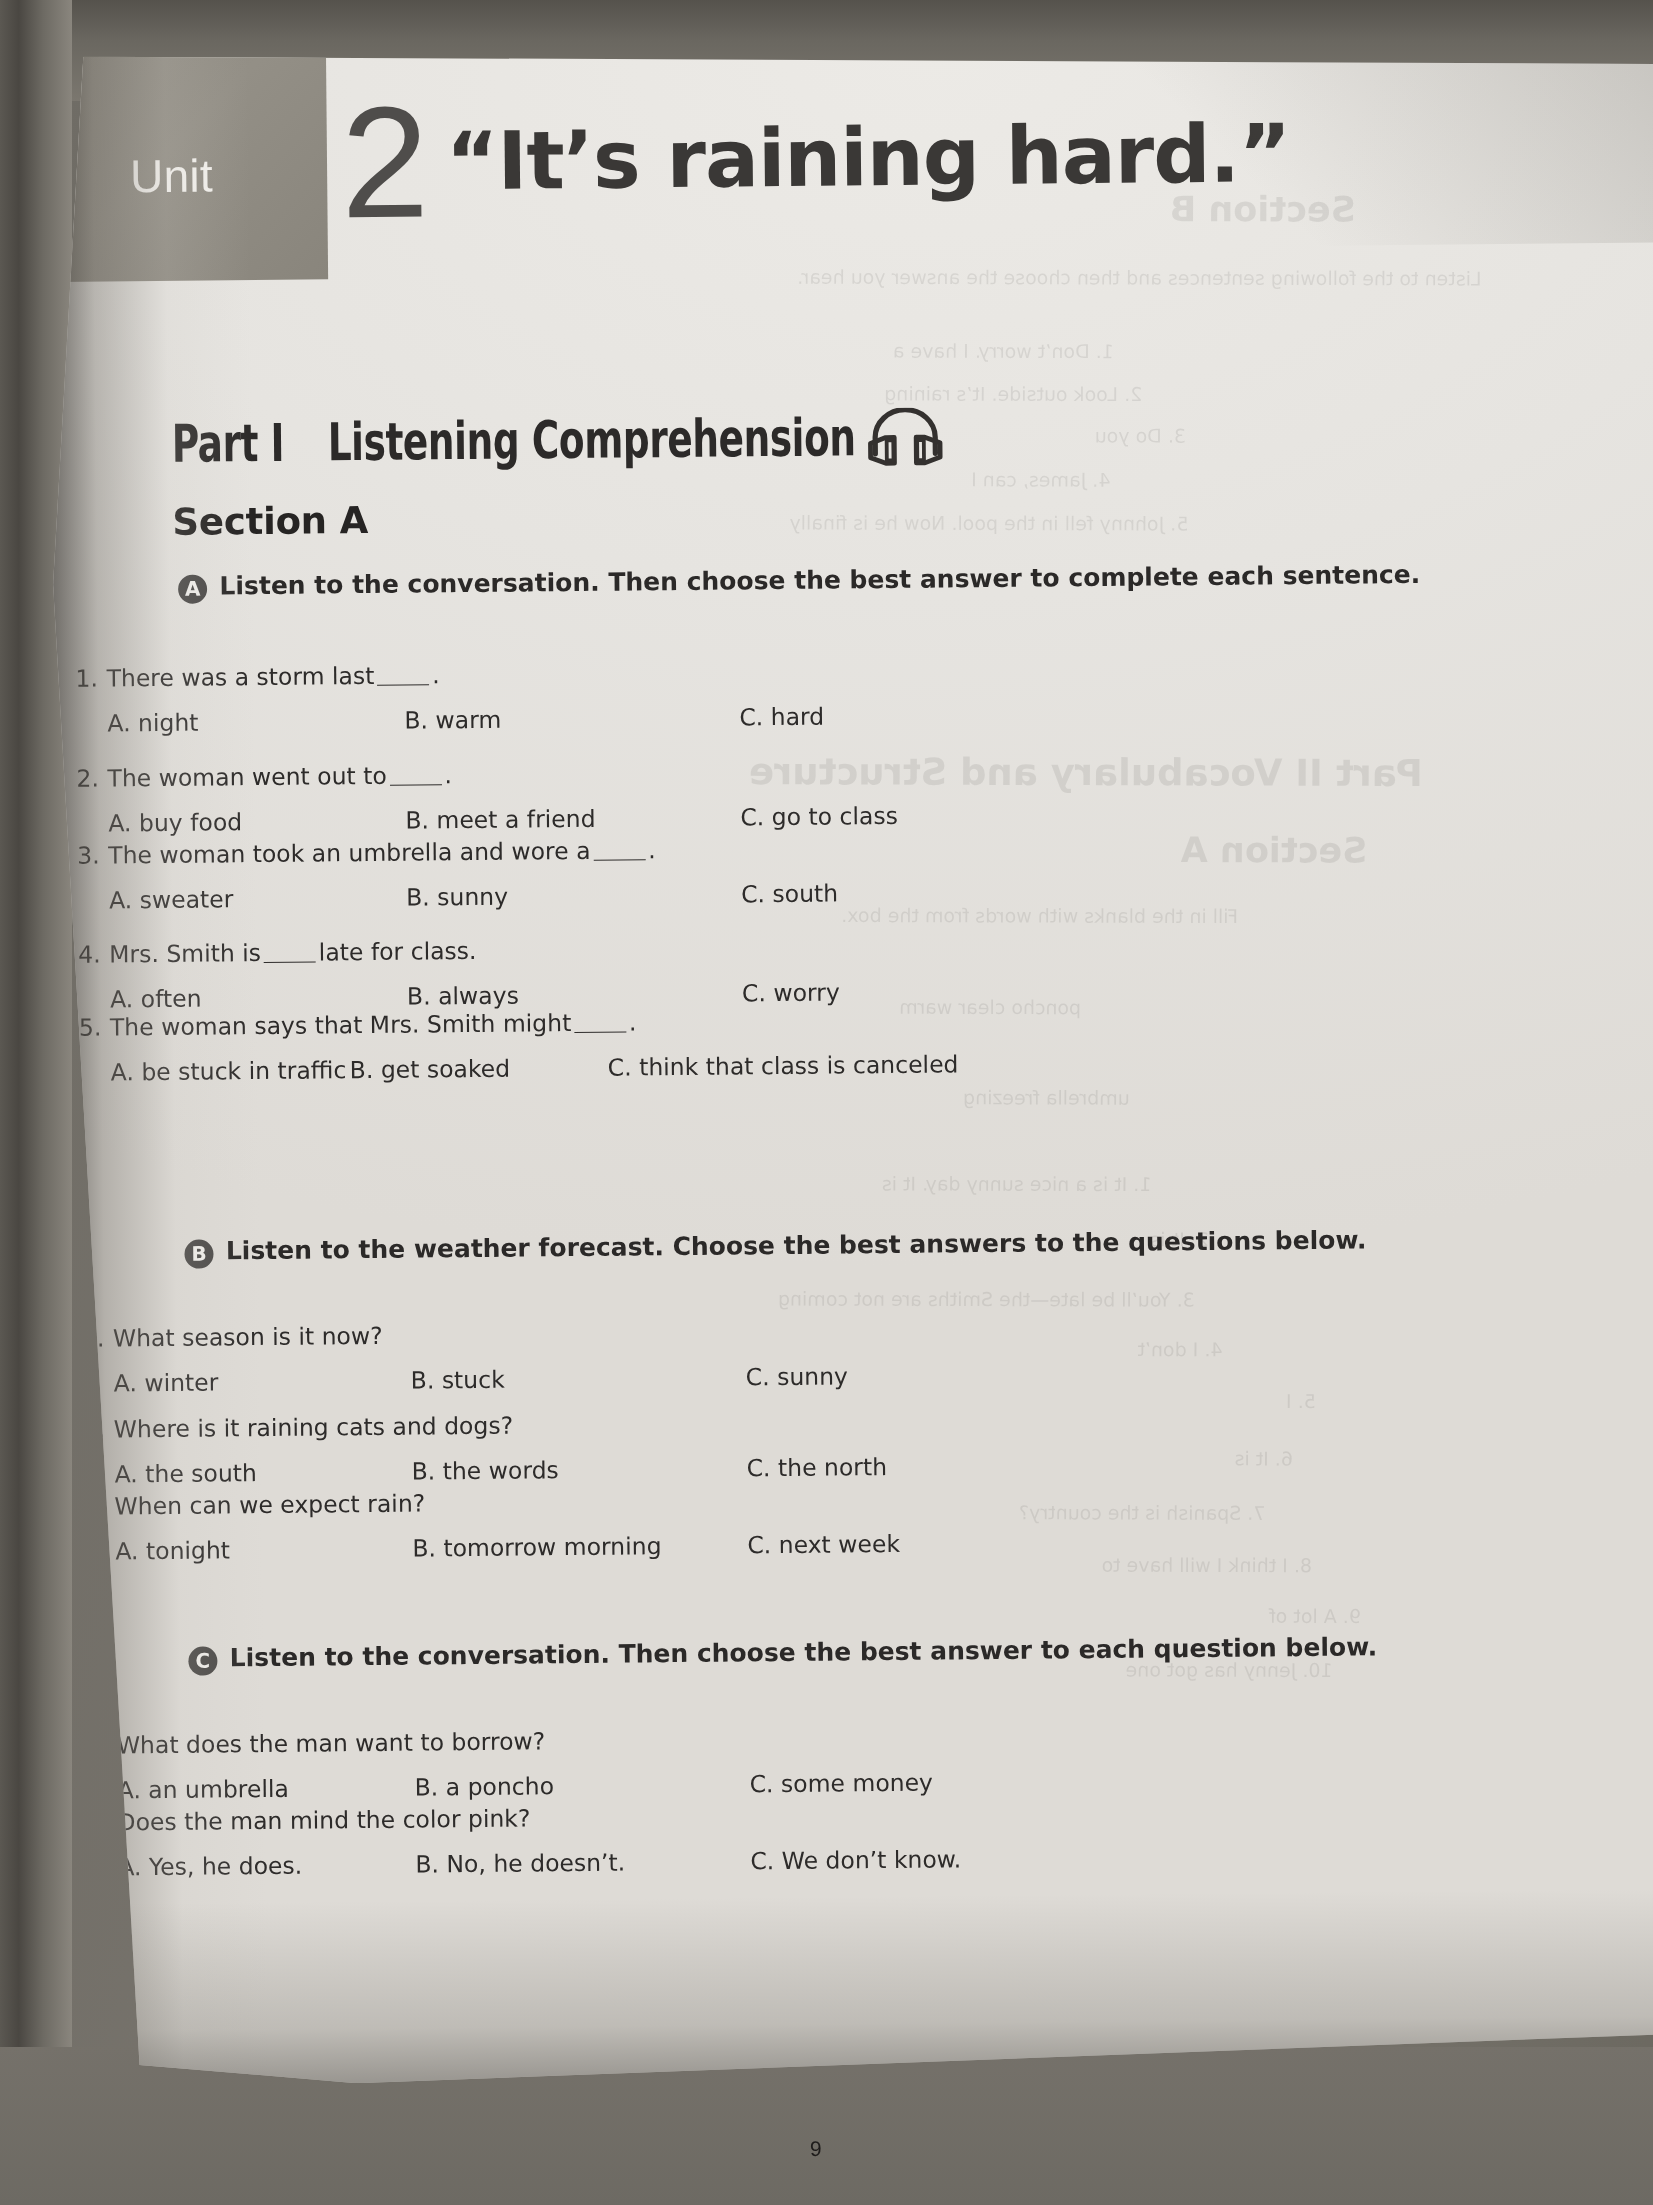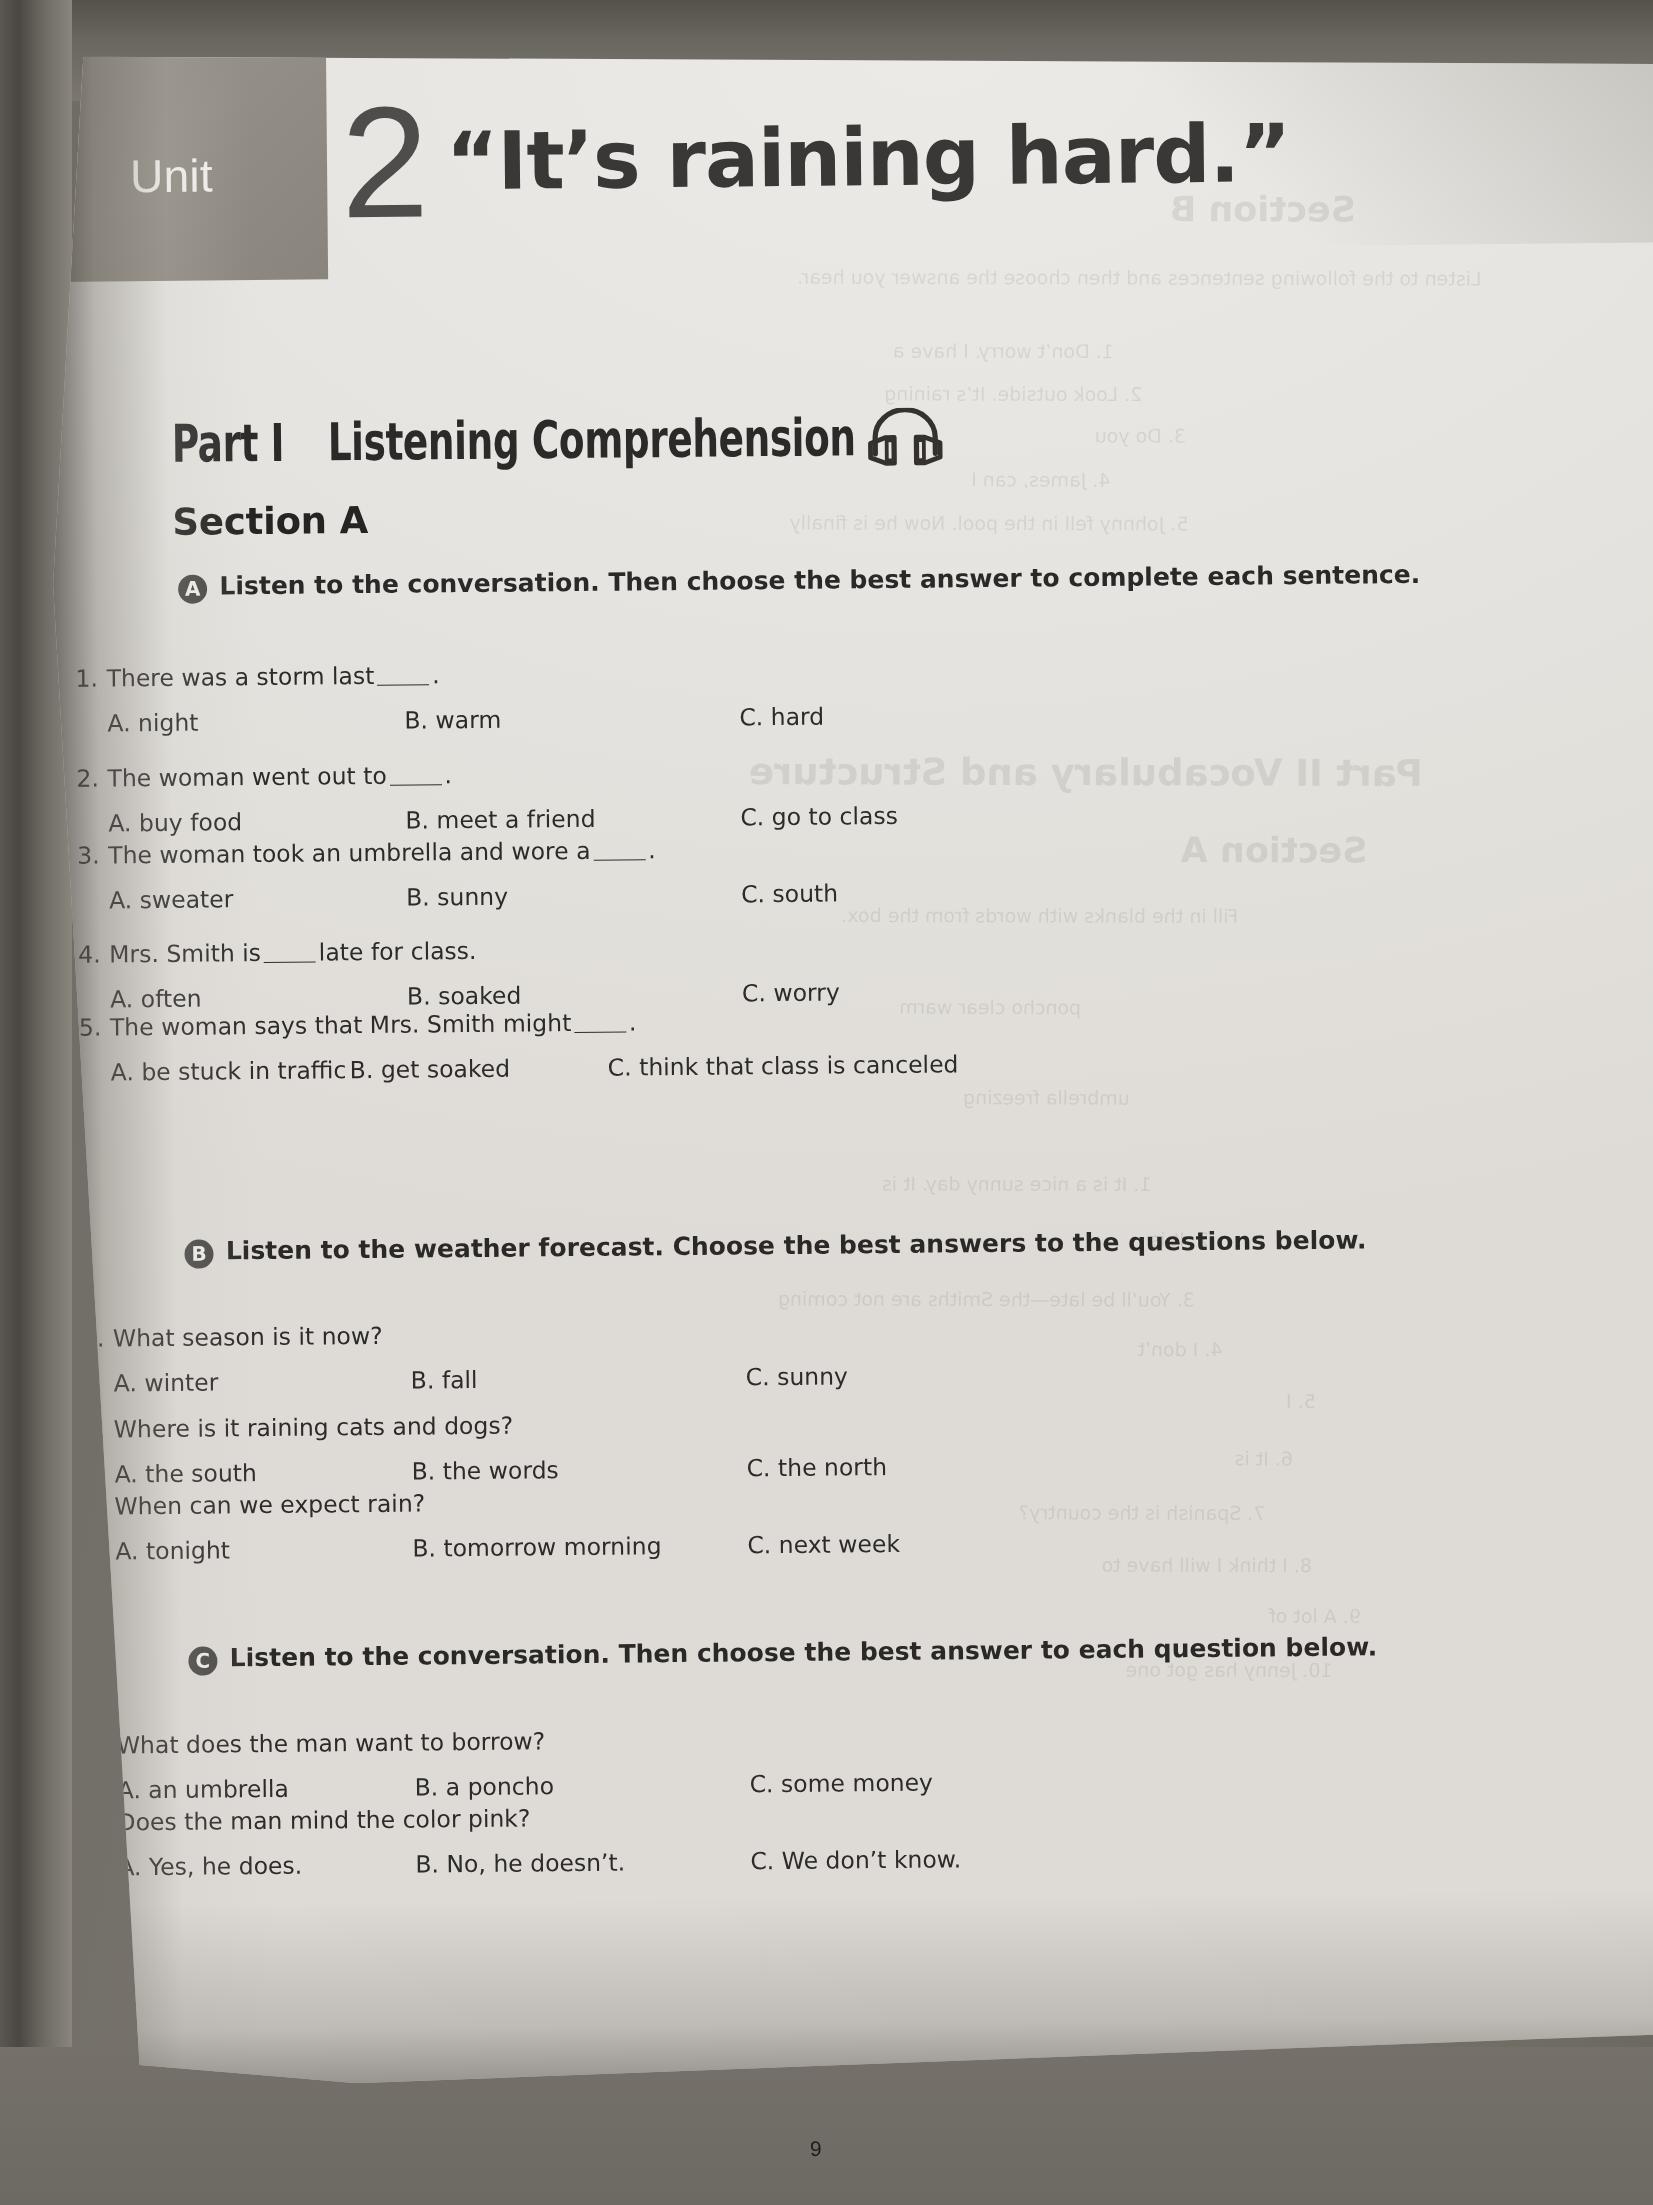--- a/index.html
+++ b/index.html
@@ -370,21 +370,21 @@
             <div class="opt" style="width: 431px;"><span>C.</span> <span>south</span></div>
           </div>
         </div>
         <div class="ex q" style="top: 884px;">
           <div class="q-stem">
             <span class="q-num">4.</span>
             <span class="q-text"><span>Mrs. Smith is</span><span class="blank"></span><span>late for class.</span></span>
           </div>
           <div class="q-opts" style="margin-top: 17px;">
             <div class="opt" style="width: 297px;"><span>A.</span> <span>often</span></div>
-            <div class="opt" style="width: 335px;"><span>B.</span> <span>soaked</span></div>
+            <div class="opt" style="width: 335px;"><span>B.</span> <span>always</span></div>
             <div class="opt" style="width: 431px;"><span>C.</span> <span>worry</span></div>
           </div>
         </div>
         <div class="ex q" style="top: 957px;">
           <div class="q-stem">
             <span class="q-num">5.</span>
             <span class="q-text"><span>The woman says that Mrs. Smith might</span><span class="blank"></span><span>.</span></span>
           </div>
           <div class="q-opts" style="margin-top: 17px;">
             <div class="opt" style="width: 239px;"><span>A.</span> <span>be stuck in traffic</span></div>
@@ -396,21 +396,21 @@
           <div class="bullet">B</div>
           <div class="ex-instr">Listen to the weather forecast. Choose the best answers to the questions below.</div>
         </div>
         <div class="ex q" style="top: 1268px;">
           <div class="q-stem">
             <span class="q-num">6.</span>
             <span class="q-text"><span>What season is it now?</span></span>
           </div>
           <div class="q-opts" style="margin-top: 17px;">
             <div class="opt" style="width: 297px;"><span>A.</span> <span>winter</span></div>
-            <div class="opt" style="width: 335px;"><span>B.</span> <span>fall</span></div>
+            <div class="opt" style="width: 335px;"><span>B.</span> <span>stuck</span></div>
             <div class="opt" style="width: 431px;"><span>C.</span> <span>sunny</span></div>
           </div>
         </div>
         <div class="ex q" style="top: 1359px;">
           <div class="q-stem">
             <span class="q-num">7.</span>
             <span class="q-text"><span>Where is it raining cats and dogs?</span></span>
           </div>
           <div class="q-opts" style="margin-top: 17px;">
             <div class="opt" style="width: 297px;"><span>A.</span> <span>the south</span></div>

